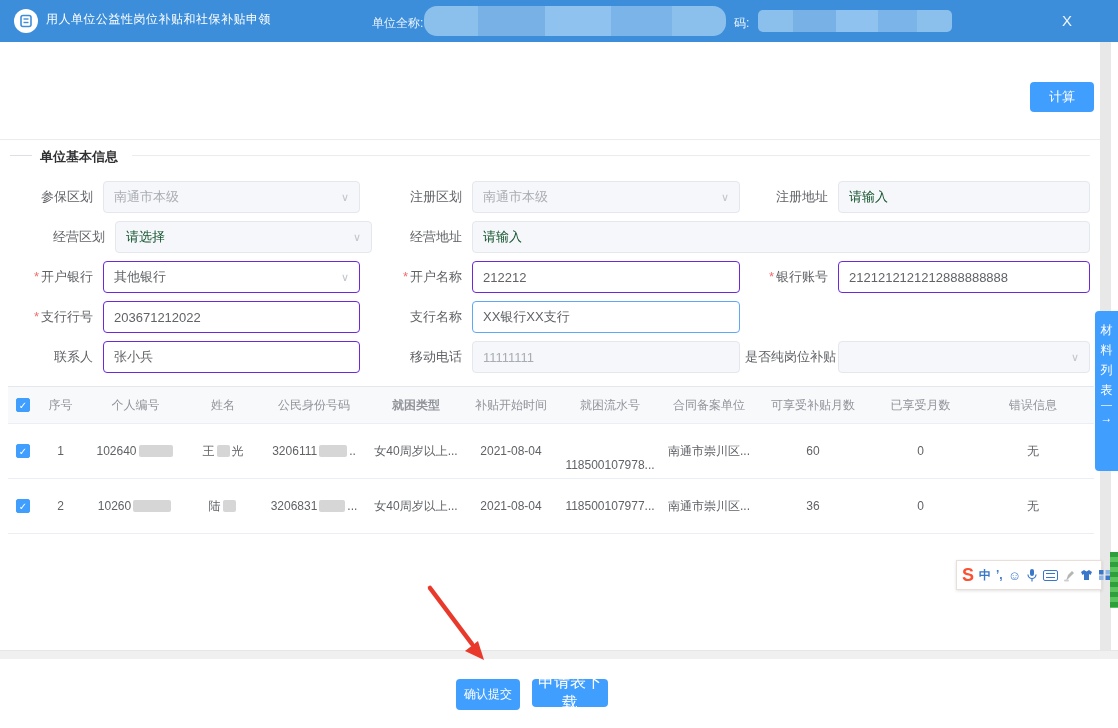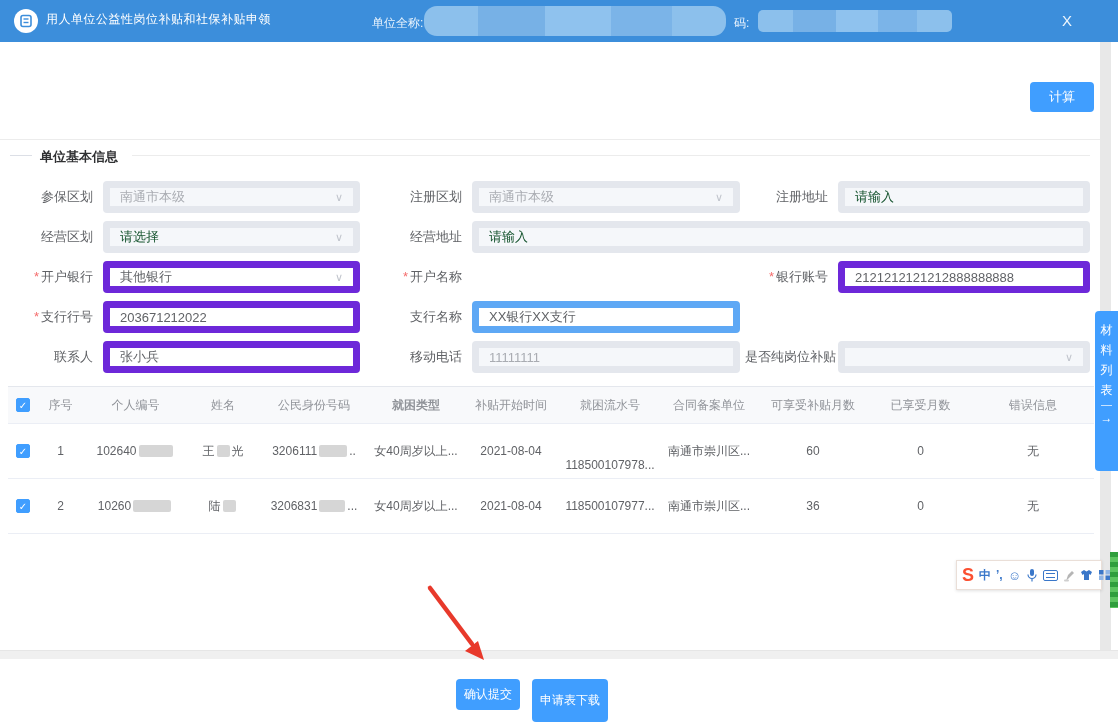--- a/index.html
+++ b/index.html
@@ -20,21 +20,21 @@
   .calc-btn{position:absolute;left:1030px;top:82px;width:64px;height:30px}
   .rule{position:absolute;left:0;top:139px;width:1100px;height:1px;background:#ececec}
   .sec-dash{position:absolute;left:10px;top:155px;width:22px;height:1px;background:#dcdfe6}
   .sec-title{position:absolute;left:40px;top:148px;font-size:13px;color:#303133;font-weight:600}
   .sec-rule{position:absolute;left:132px;top:155px;width:958px;height:1px;background:#ececec}
 
   
   .fg{position:absolute;height:32px;display:flex;align-items:center}
   .lb{flex:none;text-align:right;padding-right:10px;font-size:13px;color:#606266;white-space:nowrap}
   .req{color:#f56c6c;margin-right:2px;font-size:13px}
-  .ctrl{flex:1;height:32px;border:7px solid #6d28d9;border-radius:4px;background:#fff;display:flex;align-items:center;padding:0 10px;font-size:13px;color:#606266;position:relative;white-space:nowrap;overflow:hidden}
+  .ctrl{flex:1;height:32px;border:1px solid #6d28d9;border-radius:4px;background:#fff;display:flex;align-items:center;padding:0 10px;font-size:13px;color:#606266;position:relative;white-space:nowrap;overflow:hidden}
   .ctrl.dis{background:#f5f7fa;border-color:#e4e7ed;color:#a9acb2}
   .ctrl .ph{color:#14532d}
   .ctrl.focus{border-color:#5ea8f5}
   .chev{position:absolute;right:10px;color:#c0c4cc;font-size:11px;line-height:1}
 
   
   .tbl{position:absolute;left:8px;top:386px;width:1086px;font-size:12px;color:#606266}
   .thead{display:flex;align-items:center;height:38px;background:#f8f9fb;border-top:1px solid #e4e7ed;border-bottom:1px solid #ebeef5;color:#909399}
   .th,.td{display:flex;align-items:center;justify-content:center;white-space:nowrap;overflow:hidden;flex:none}
   .tr{display:flex;align-items:center;height:55px;border-bottom:1px solid #ebeef5;background:#fff}
@@ -51,21 +51,21 @@
 
   
   .ime{position:absolute;left:956px;top:560px;width:146px;height:30px;background:#fff;border:1px solid #eadfd8;box-shadow:0 1px 3px rgba(0,0,0,.12);display:flex;align-items:center;gap:5px;padding:0 5px;z-index:4}
   .ime .logo{color:#fb5031;font-size:18px;font-weight:800;line-height:1}
   .ime .bl{color:#3a77c9;font-size:12px;font-weight:bold;line-height:1}
   .ime svg{display:block}
 
   
   .band{position:absolute;left:0;top:650px;width:1118px;height:9px;background:#f0f0f0;border-top:1px solid #e6e6e6}
   .submit-btn{position:absolute;left:456px;top:679px;width:64px;height:31px;font-size:12px}
-  .download-btn{position:absolute;left:532px;top:679px;width:76px;height:43px;font-size:12px}
+  .download-btn{position:absolute;left:532px;top:679px;width:76px;height:28px;font-size:16px}
   .arrow-svg{position:absolute;left:420px;top:580px;z-index:50;pointer-events:none}
 </style>
 </head>
 <body>
 
 <div class="stage">
 
   <div class="hdr">
     <span class="hdr-icon">
       <svg width="14" height="14" viewBox="0 0 14 14">
@@ -102,21 +102,21 @@
       <span class="chev">∨</span>
     </div>
   </div>
   <div class="fg" style="left:745px;top:181px;width:345px">
     <span class="lb" style="width:93px">注册地址</span>
     <div class="ctrl dis">
       <span class="ph">请输入</span>
     </div>
   </div>
 
-  <div class="fg" style="left:18px;top:221px;width:342px">
+  <div class="fg" style="left:30px;top:221px;width:342px">
     <span class="lb" style="width:85px">经营区划</span>
     <div class="ctrl dis">
       <span class="ph">请选择</span>
       <span class="chev">∨</span>
     </div>
   </div>
   <div class="fg" style="left:392px;top:221px;width:698px">
     <span class="lb" style="width:80px">经营地址</span>
     <div class="ctrl dis">
       <span class="ph">请输入</span>
@@ -125,20 +125,23 @@
 
   <div class="fg" style="left:18px;top:261px;width:342px">
     <span class="lb" style="width:85px"><span class="req">*</span><span>开户银行</span></span>
     <div class="ctrl">
       <span>其他银行</span>
       <span class="chev">∨</span>
     </div>
   </div>
   <div class="fg" style="left:392px;top:261px;width:348px">
     <span class="lb" style="width:80px"><span class="req">*</span><span>开户名称</span></span>
+    <div class="ctrl">
+      <span>212212</span>
+    </div>
   </div>
   <div class="fg" style="left:745px;top:261px;width:345px">
     <span class="lb" style="width:93px"><span class="req">*</span><span>银行账号</span></span>
     <div class="ctrl">
       <span>2121212121212888888888</span>
     </div>
   </div>
 
   <div class="fg" style="left:18px;top:301px;width:342px">
     <span class="lb" style="width:85px"><span class="req">*</span><span>支行行号</span></span>

